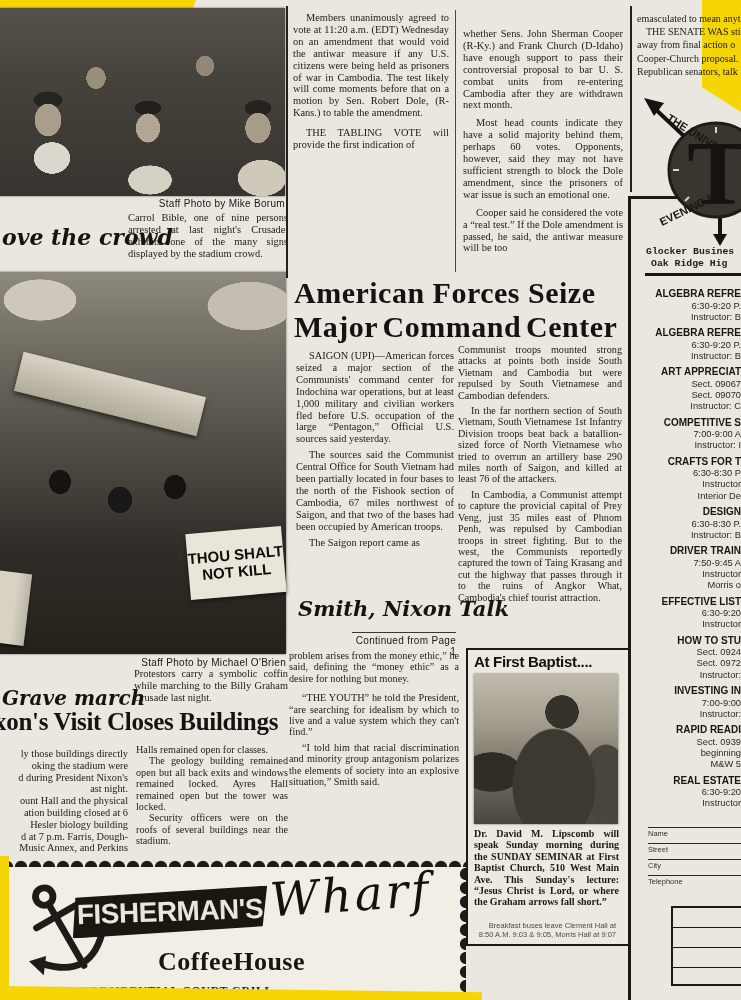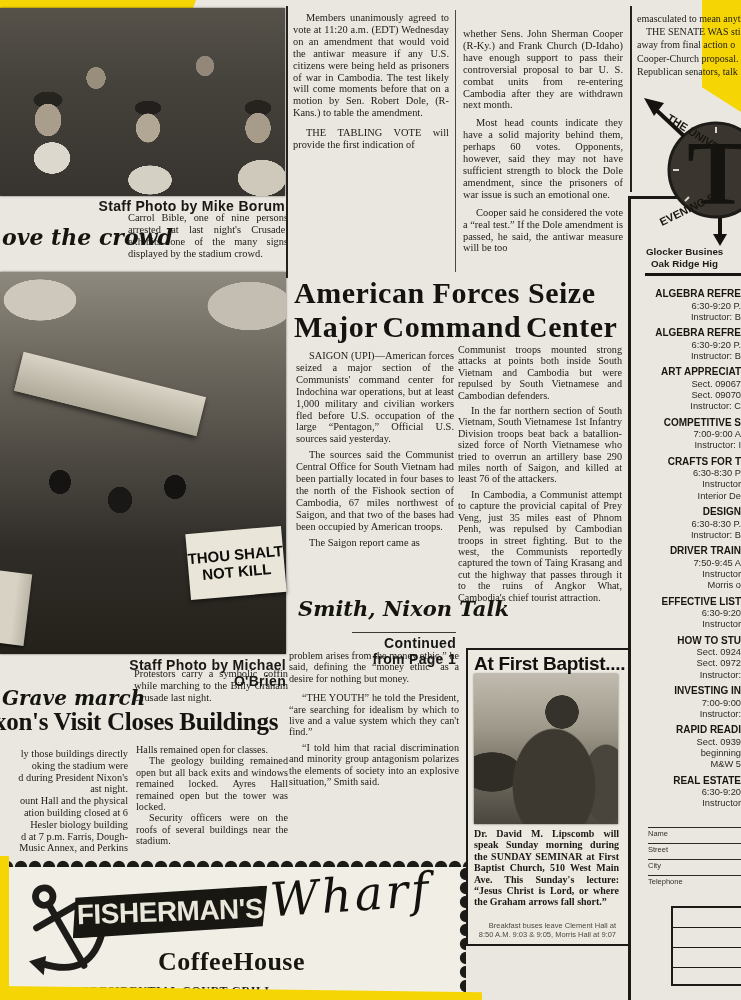--- a/index.html
+++ b/index.html
@@ -3,21 +3,21 @@
 <meta charset="utf-8">
 <style>
   html,body{margin:0;padding:0;background:#555;}
   #page{position:relative;width:741px;height:1000px;background:#eae7e0;overflow:hidden;
         font-family:"Liberation Serif",serif;color:#1c1b17;}
   .abs{position:absolute;}
   
   .bp{margin:0 0 4px 0;text-align:justify;text-indent:13px;font-size:10.4px;line-height:11.9px;}
   .bp.noind{text-indent:0;}
   .tight .bp{line-height:11.4px;font-size:10.2px;}
-  .credit{font-family:"Liberation Sans",sans-serif;font-weight:bold;font-size:14px;letter-spacing:.3px;color:#181714;}
+  .credit{font-family:"Liberation Sans",sans-serif;font-weight:normal;font-size:10px;letter-spacing:.3px;color:#181714;}
   .fragHead{font-family:"DejaVu Serif",serif;font-style:italic;font-weight:bold;color:#15140f;}
   .clip{white-space:nowrap;overflow:hidden;}
   .rule{background:#23221e;}
   
   .yellow{background:#f6d504;}
   
   .photo{box-shadow:0 0 2px rgba(0,0,0,.6);}
   #crowdPhoto{left:0;top:8px;width:285px;height:188px;background:
     radial-gradient(ellipse 30px 26px at 52px 150px,#ddd8cd 60%,rgba(0,0,0,0) 61%),
     radial-gradient(ellipse 36px 24px at 150px 172px,#d5d0c4 60%,rgba(0,0,0,0) 61%),
@@ -50,35 +50,35 @@
   
   #mainHeadline{left:294px;top:276px;width:334px;font-weight:bold;font-size:30px;line-height:34px;
     letter-spacing:.5px;color:#151310;}
   #mainHeadline .l2{word-spacing:-3px;}
   #nixonHeadline{left:-6px;top:708px;width:310px;font-weight:bold;font-size:25px;letter-spacing:-.3px;
     white-space:nowrap;color:#14130f;}
   #smithHeadline{left:298px;top:596px;font-size:21px;}
   
   #fbBox{left:466px;top:648px;width:160px;height:294px;border:2px solid #1b1a17;background:#ece9e1;}
   #fbHeading{position:absolute;left:6px;top:3px;font-family:"Liberation Sans",sans-serif;font-weight:bold;
-    font-size:19px;letter-spacing:-.3px;color:#11100d;}
+    font-size:15px;letter-spacing:-.3px;color:#11100d;}
   #fbPhoto{position:absolute;left:6px;top:24px;width:144px;height:150px;background:
     radial-gradient(circle 17px at 88px 38px,#35312b 97%,rgba(0,0,0,0)),
     radial-gradient(ellipse 42px 58px at 80px 112px,#3d3931 97%,rgba(0,0,0,0)),
     radial-gradient(ellipse 30px 20px at 18px 98px,#302d27 97%,rgba(0,0,0,0)),
     radial-gradient(ellipse 24px 40px at 132px 110px,#4a453c 97%,rgba(0,0,0,0)),
     linear-gradient(180deg,#c0bbae 0%,#a09a8c 35%,#6e685d 70%,#4a463e 100%);}
   #fbCaption{position:absolute;left:6px;top:178px;width:145px;font-weight:bold;font-size:10px;
     line-height:11.4px;text-align:justify;color:#1a1915;}
   #fbFine{position:absolute;left:6px;top:272px;width:142px;font-family:"Liberation Sans",sans-serif;
     font-size:7.5px;line-height:8.6px;color:#4c4a43;text-align:right;}
   
   .esLine{white-space:nowrap;overflow:hidden;font-size:10px;line-height:13.2px;}
   .esLine.ind{text-indent:9px;}
-  #esVenue{left:646px;top:246px;width:95px;font-family:Liberation Sans, sans-serif;font-weight:bold;
+  #esVenue{left:646px;top:246px;width:95px;font-family:Liberation Mono, monospace;font-weight:bold;
     font-size:9.8px;line-height:11.5px;color:#1d1c18;}
   .course{margin-bottom:4px;}
   .c-title{font-family:"Liberation Sans",sans-serif;font-weight:bold;font-size:10px;line-height:12.5px;
     color:#17160f;white-space:nowrap;overflow:hidden;}
   .c-line{font-family:"Liberation Sans",sans-serif;font-size:9.3px;line-height:11.3px;padding-left:11px;
     color:#2c2a24;white-space:nowrap;overflow:hidden;}
   #esForm .field{margin-bottom:5px;}
   #esForm .fline{border-top:1.5px solid #2a2923;}
   #esForm .flabel{font-family:"Liberation Sans",sans-serif;font-size:7.5px;color:#34322b;padding-top:1px;}
   #esTable{left:671px;top:906px;width:70px;height:76px;border:2px solid #1c1b17;border-right:none;}

